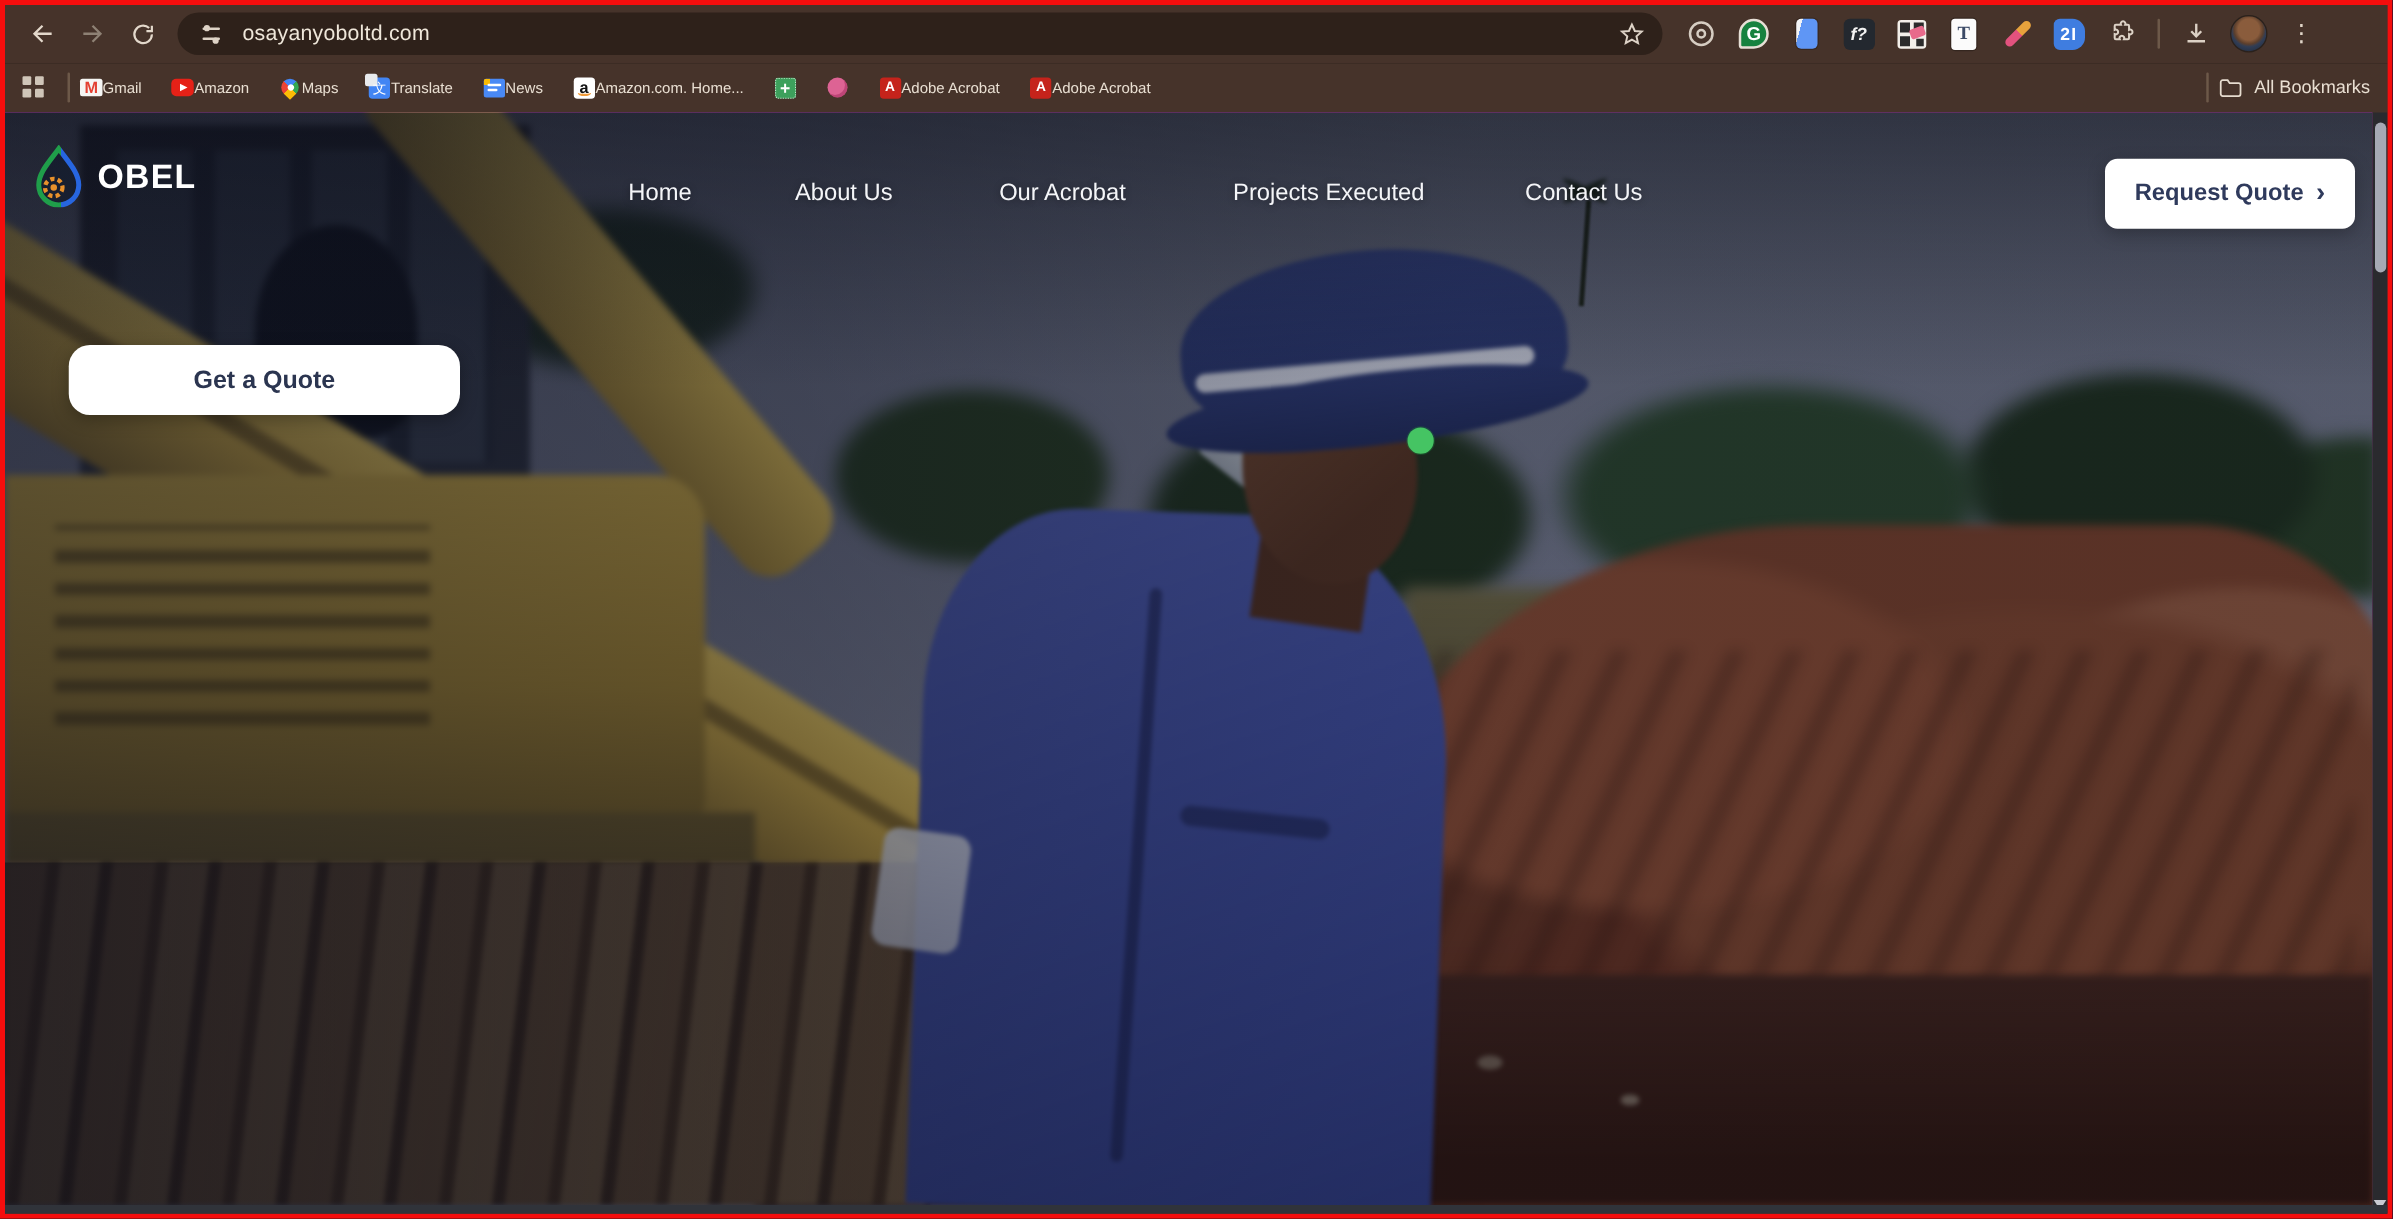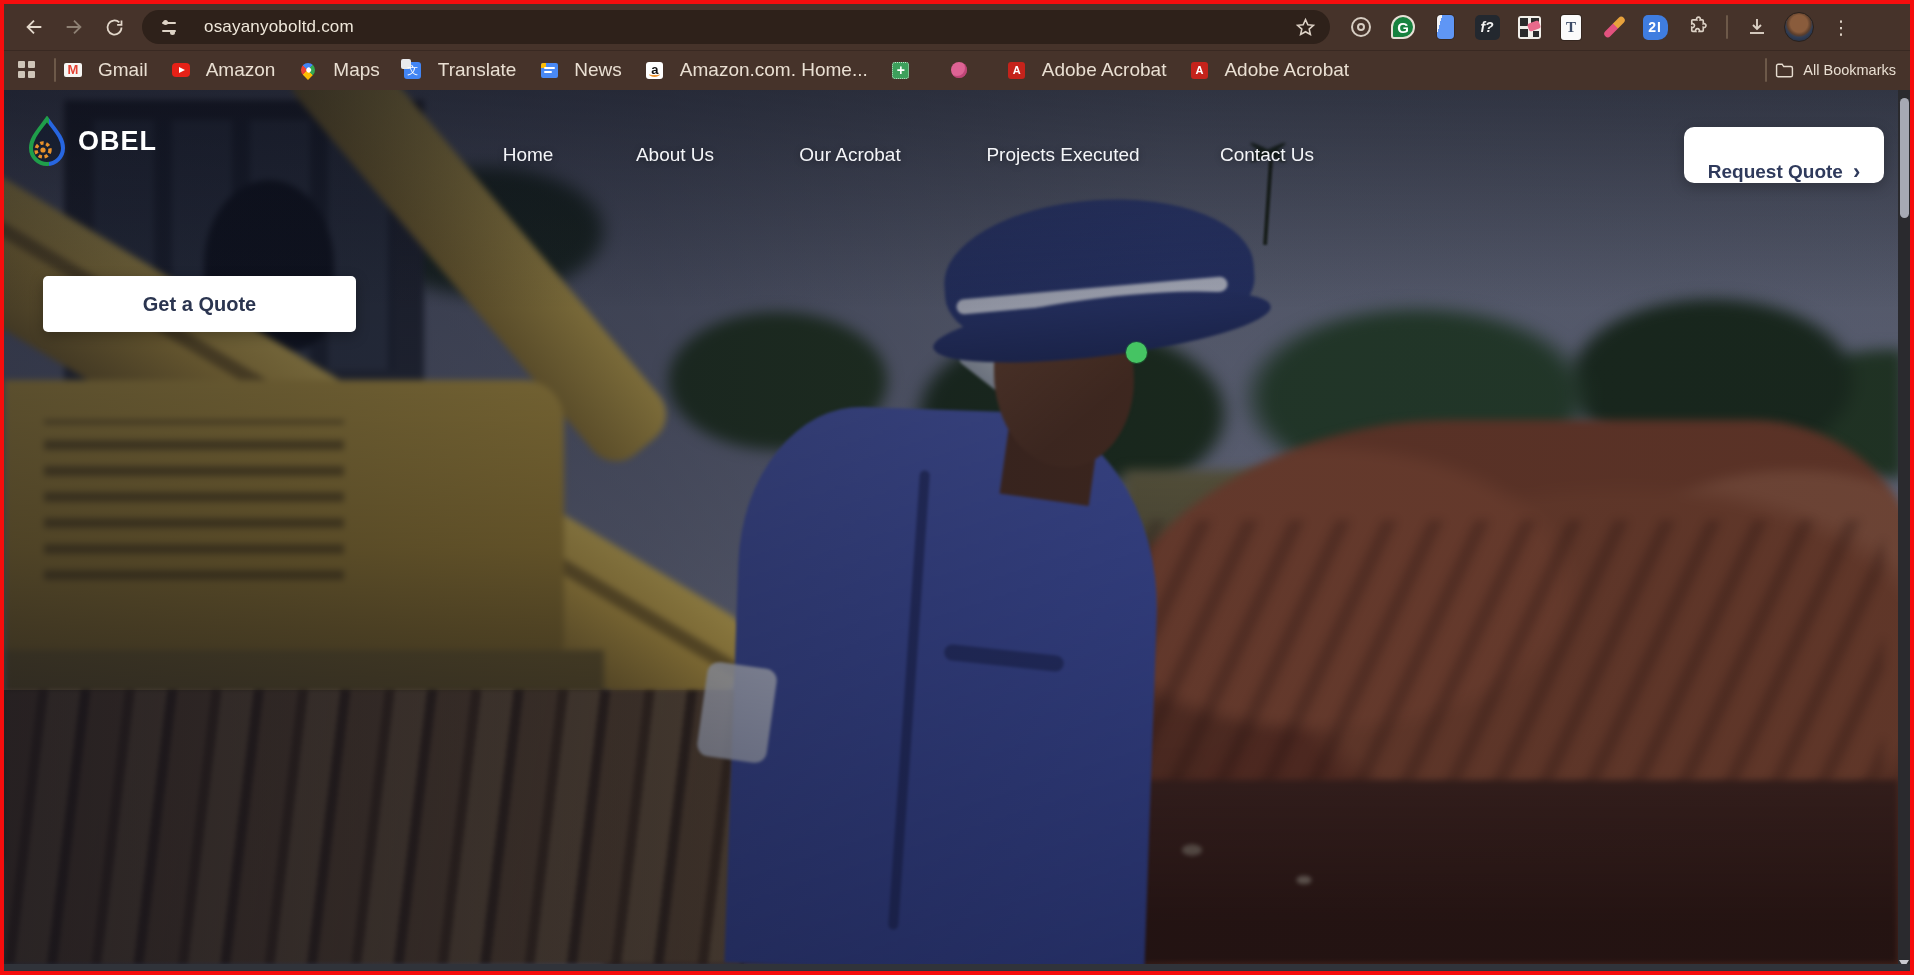--- a/index.html
+++ b/index.html
@@ -4,21 +4,21 @@
 <style>
   * { margin:0; padding:0; box-sizing:border-box; }
   html,body { width:1914px; height:975px; background:#000; font-family:"Liberation Sans", sans-serif; }
   .screen { position:relative; width:1914px; height:975px; border:4px solid #f50d0d; background:#46332a; overflow:hidden; }
 
   
   .toolbar { position:absolute; top:0; left:0; right:0; height:46px; background:#46332a; display:flex; align-items:center; padding:0 10px; }
   .navbtn { width:34px; height:34px; border-radius:50%; display:flex; align-items:center; justify-content:center; flex:0 0 auto; margin:0 3px; }
   .navbtn svg { stroke:#e3d8cb; }
   .navbtn.dim svg { stroke:#8e8174; }
-  .omnibox { flex:0 0 auto; width:1188px; height:34px; margin:0 10px 0 8px; background:#2e211a; border-radius:17px; display:flex; align-items:center; padding:0 14px;gap:10px; }
+  .omnibox { flex:0 0 auto; width:1188px; height:34px; margin:0 10px 0 8px; background:#2e211a; border-radius:17px; display:flex; align-items:center; padding:0 14px; }
   .chip { width:26px; height:26px; border-radius:50%; display:flex; align-items:center; justify-content:center; margin-right:12px; }
   .chip .sliders { width:14px; height:12px; position:relative; }
   .chip .sliders i { position:absolute; left:0; right:0; height:2px; background:#ded3c6; border-radius:2px; }
   .chip .sliders i.r1 { top:1px; }
   .chip .sliders i.r2 { bottom:1px; }
   .chip .sliders b.d1 { position:absolute; width:5px; height:5px; border-radius:50%; background:#2e211a; border:2px solid #ded3c6; top:-1px; left:1px; background:#ded3c6; }
   .chip .sliders b.d2 { position:absolute; width:5px; height:5px; border-radius:50%; background:#ded3c6; bottom:-2px; right:1px; }
   .urltext { color:#efe7da; font-size:17px; letter-spacing:.2px; flex:1; }
   .star { margin-left:auto; display:flex; }
   .extrow { display:flex; align-items:center; }
@@ -37,21 +37,21 @@
   .x-drop i { position:absolute; left:10px; top:-1px; width:7px; height:26px; border-radius:4px; background:linear-gradient(180deg,#e7a23c 0 45%,#e2527e 45%); transform:rotate(45deg); }
   .x-2i { width:25px; height:25px; background:#3f7de0; border-radius:5px 10px 10px 5px; color:#fff; font-weight:700; font-size:14px; display:flex; align-items:center; justify-content:center; letter-spacing:1px; }
   .divider-v { width:2px; height:24px; background:#6d5949; margin:0 8px; border-radius:1px; }
   .avatar { width:30px; height:30px; border-radius:50%; background:radial-gradient(circle at 50% 38%, #8a5c3c 0 38%, #5d3f2c 52%, #303d55 62%, #1d2433 100%); border:1px solid #2a211c; }
   .kebab { color:#e0d5c8; font-size:19px; letter-spacing:0; width:20px; text-align:center; }
 
   .bookmarks { position:absolute; top:46px; left:0; right:0; height:40px; background:#46332a; display:flex; align-items:center; padding:0 14px; box-shadow:0 1px 0 rgba(0,0,0,.18) inset; }
   .appsgrid { width:18px; height:18px; display:grid; grid-template-columns:7px 7px; grid-template-rows:7px 7px; gap:3px; margin-right:10px; }
   .appsgrid i { background:#cfc5b8; border-radius:1px; }
   .bm { display:flex; align-items:center; margin-right:24px; }
-  .bm-label { color:#e9dfd2; font-size:19px; margin-left:16px; white-space:nowrap; }
+  .bm-label { color:#e9dfd2; font-size:12px; margin-left:0; white-space:nowrap; }
   .bmico { width:18px; height:18px; display:flex; align-items:center; justify-content:center; flex:0 0 auto; }
   .i-gmail { width:18px; height:14px; background:#f6f6f4; border-radius:2px; color:#e34133; font-weight:700; font-size:13px; line-height:14px; text-align:center; }
   .i-yt { width:19px; height:14px; background:#e62117; border-radius:4px; position:relative; }
   .i-yt:after { content:""; position:absolute; left:7px; top:4px; border-left:6px solid #fff; border-top:3.5px solid transparent; border-bottom:3.5px solid transparent; }
   .i-maps { width:14px; height:14px; border-radius:50% 50% 50% 0; transform:rotate(-45deg); background:conic-gradient(#4285f4 0 25%, #34a853 25% 50%, #fbbc05 50% 75%, #ea4335 75%); position:relative; }
   .i-maps:after { content:""; position:absolute; left:4.5px; top:4.5px; width:5px; height:5px; background:#fff; border-radius:50%; }
   .i-tr { width:17px; height:17px; background:#4285f4; border-radius:3px; color:#fff; font-size:11px; display:flex; align-items:center; justify-content:center; position:relative; }
   .i-tr:before { content:""; position:absolute; left:-3px; top:-3px; width:10px; height:10px; background:#e8eaed; border-radius:2px; }
   .i-tr span { position:relative; }
   .i-news { width:17px; height:15px; background:#4989f5; border-radius:2px; position:relative; overflow:hidden; }
@@ -154,29 +154,29 @@
   .overlay { inset:0; background:linear-gradient(90deg, rgba(13,16,32,.58) 0%, rgba(13,16,32,.44) 34%, rgba(13,16,32,.24) 62%, rgba(13,16,32,.20) 100%); }
   .overlay-top { left:0; top:0; right:0; height:220px; background:linear-gradient(180deg, rgba(9,11,22,.42), rgba(9,11,22,0)); }
   .cursor-dot { left:1122px; top:252px; width:21px; height:21px; border-radius:50%; background:#45c463; box-shadow:0 0 0 1px rgba(30,120,60,.4); }
 
   
   .site-nav { position:absolute; top:0; left:0; right:0; height:112px; z-index:10; }
   .logo { position:absolute; left:22px; top:26px; display:flex; align-items:center; }
   .logo-text { color:#fff; font-size:27px; font-weight:700; letter-spacing:1px; margin-left:10px; }
   .menu-item { position:absolute; top:54px; transform:translateX(-50%); color:#f4f5f8; font-size:19px; white-space:nowrap; text-shadow:0 1px 6px rgba(0,0,0,.35); }
   .mi-1{ left:524px; } .mi-2{ left:671px; } .mi-3{ left:846px; } .mi-4{ left:1059px; } .mi-5{ left:1263px; }
-  .req-btn { position:absolute; right:14px; top:37px; width:200px; height:56px; background:#fff; border:none; border-radius:10px; display:flex; align-items:flex-end; justify-content:center; gap:10px; color:#2f3a5c; font-size:19px; font-weight:600; font-family:"Liberation Sans", sans-serif; box-shadow:0 4px 14px rgba(0,0,0,.25); cursor:pointer; }
+  .req-btn { position:absolute; right:14px; top:37px; width:200px; height:56px; background:#fff; border:none; border-radius:10px; display:flex; align-items:center; justify-content:center; gap:10px; color:#2f3a5c; font-size:19px; font-weight:600; font-family:"Liberation Sans", sans-serif; box-shadow:0 4px 14px rgba(0,0,0,.25); cursor:pointer; }
   .req-arrow { font-size:22px; line-height:1; margin-top:-2px; }
 
   
   .hero-copy { position:absolute; left:39px; top:158px; z-index:9; width:900px; }
   .hero-h1 { color:#fff; font-size:76px; line-height:112px; font-weight:600; letter-spacing:-1px; text-shadow:0 3px 18px rgba(0,0,0,.35); }
   .hero-h1 span { display:block; }
   .hero-p { margin-top:28px; width:838px; color:#eef0f4; font-size:23px; line-height:40px; font-weight:400; text-shadow:0 1px 8px rgba(0,0,0,.4); }
-  .cta-btn { margin-top:28px; width:313px; height:56px; background:#fff; border:none; border-radius:5px; color:#2b3550; font-size:20px; font-weight:600; font-family:"Liberation Sans", sans-serif; box-shadow:0 4px 14px rgba(0,0,0,.3); cursor:pointer; }
+  .cta-btn { margin-top:28px; width:313px; height:56px; background:#fff; border:none; border-radius:17px; color:#2b3550; font-size:20px; font-weight:600; font-family:"Liberation Sans", sans-serif; box-shadow:0 4px 14px rgba(0,0,0,.3); cursor:pointer;margin-left:12px; }
 </style>
 </head>
 <body>
 
 <div class="screen">
 
   <div class="toolbar">
     <div class="navbtn">
       <svg width="22" height="22" viewBox="0 0 24 24" fill="none" stroke-width="2">
           <path d="M20 12H6M12 5l-7 7 7 7"></path>

